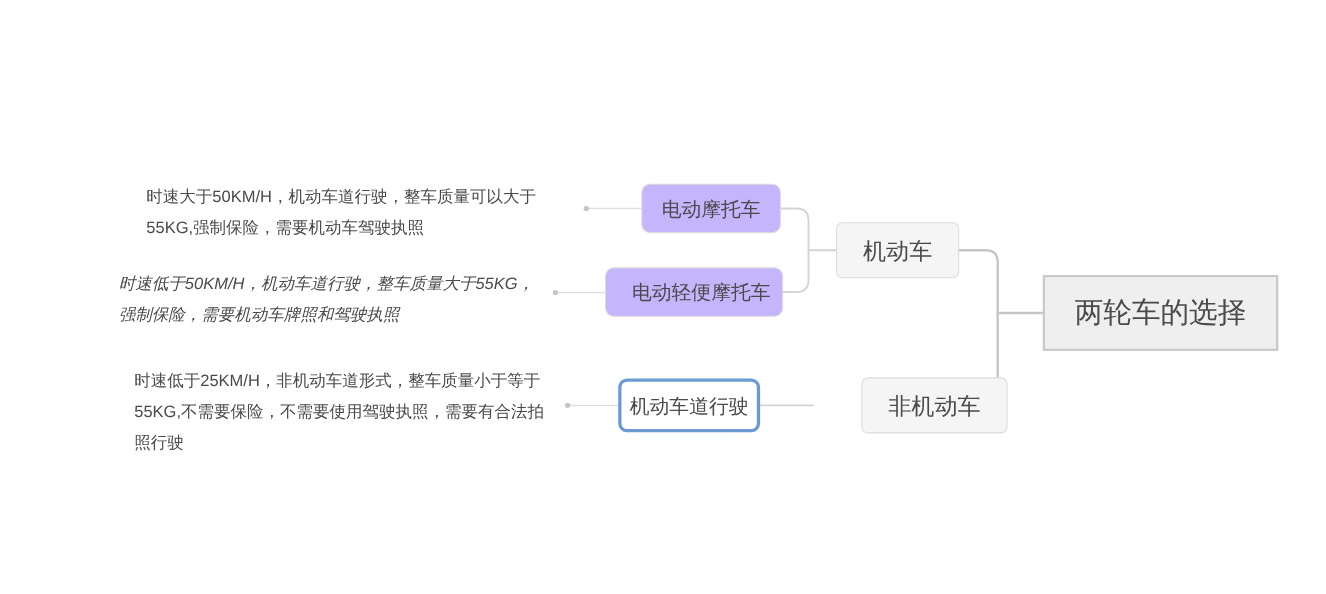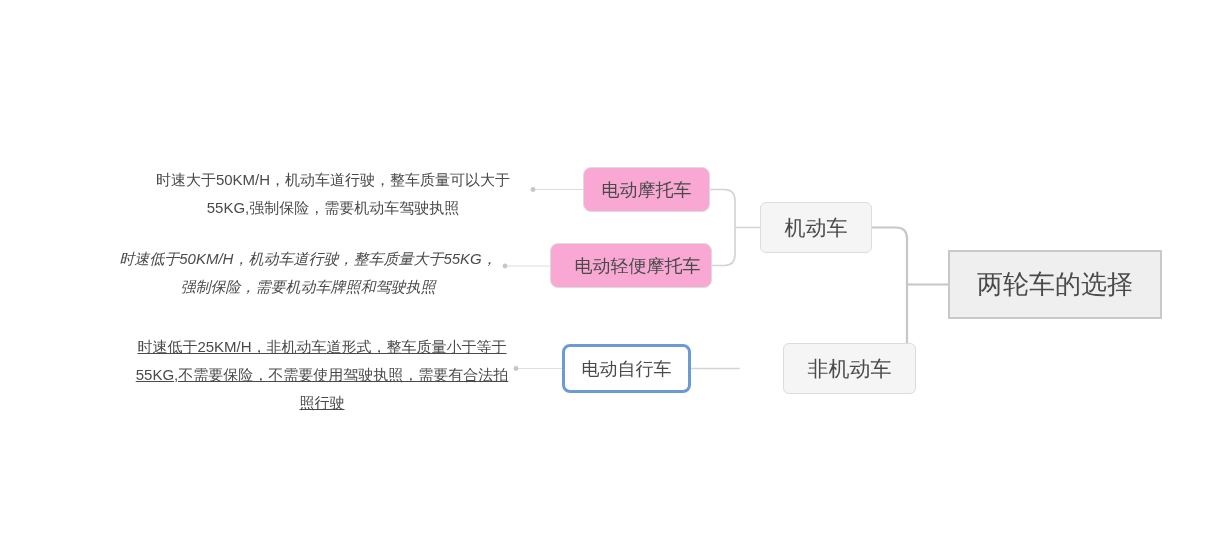--- a/index.html
+++ b/index.html
@@ -9,21 +9,20 @@
     height: 540px;
     background: #ffffff;
     overflow: hidden;
     font-family: "Liberation Sans", "DejaVu Sans", sans-serif;
   }
   .canvas {
     position: relative;
     width: 1205px;
     height: 460px;
     background: #ffffff;
-    text-align: center;
   }
   svg.connectors {
     position: absolute;
     left: 0; top: 0;
     width: 1205px;
     height: 540px;
     pointer-events: none;
   }
   .conn-strong { stroke: var(--connector-strong, #c6c6c6); stroke-width: 2.2; fill: none; stroke-linecap: round; }
   .conn-mid    { stroke: var(--connector-light, #d4d4d4); stroke-width: 1.7; fill: none; stroke-linecap: round; }
@@ -34,21 +33,21 @@
     position: absolute;
     display: flex;
     align-items: center;
     justify-content: center;
     box-sizing: border-box;
     color: var(--text, #4a4a4a);
     white-space: nowrap;
     cursor: default;
   }
   .node.leaf {
-    background: #f9a8d4;
+    background: #c4b5fd;
     border: 1px solid var(--node-border, #dcdcdc);
     border-radius: 8px;
     font-size: 18px;
   }
   .node.level1 {
     background: var(--level1-bg, #f5f5f5);
     border: 1px solid var(--node-border, #dcdcdc);
     border-radius: 6px;
     font-size: 21px;
   }
@@ -75,21 +74,21 @@
     position: absolute;
     width: 400px;
     font-size: 15px;
     line-height: 28px;
     color: var(--text, #4a4a4a);
     white-space: pre-line;
     cursor: default;
   }
   .n1 { left: 133px; top: 166px; }
   .n2 { left: 108px; top: 245px; font-style: italic; }
-  .n3 { left: 122px; top: 333px; text-decoration: underline; }
+  .n3 { left: 122px; top: 333px; }
 </style>
 </head>
 <body>
 
 <div class="canvas">
 
   <svg class="connectors" viewBox="0 0 1205 540">
 
     <path class="conn-strong" d="M907 284.5 H948" stroke-width="2.6"></path>
     <path class="conn-strong" d="M872 227.5 H896 Q907 227.5 907 238.5 V357.5 Q907 368.5 896 368.5 H872"></path>
@@ -110,20 +109,20 @@
   <div class="note n1">时速大于50KM/H，机动车道行驶，整车质量可以大于
 55KG,强制保险，需要机动车驾驶执照</div>
   <div class="note n2">时速低于50KM/H，机动车道行驶，整车质量大于55KG，
 强制保险，需要机动车牌照和驾驶执照</div>
   <div class="note n3">时速低于25KM/H，非机动车道形式，整车质量小于等于
 55KG,不需要保险，不需要使用驾驶执照，需要有合法拍
 照行驶</div>
 
   <div class="node leaf p-ddmtc">电动摩托车</div>
   <div class="node leaf p-ddqbmtc">电动轻便摩托车</div>
-  <div class="node leaf selected p-ddzxc">电动自行车</div>
+  <div class="node leaf selected p-ddzxc">机动车道行驶</div>
 
   <div class="node level1 p-jdc">机动车</div>
   <div class="node level1 p-fjdc">非机动车</div>
 
   <div class="node root p-root">两轮车的选择</div>
 
 </div>
 
 </body></html>

